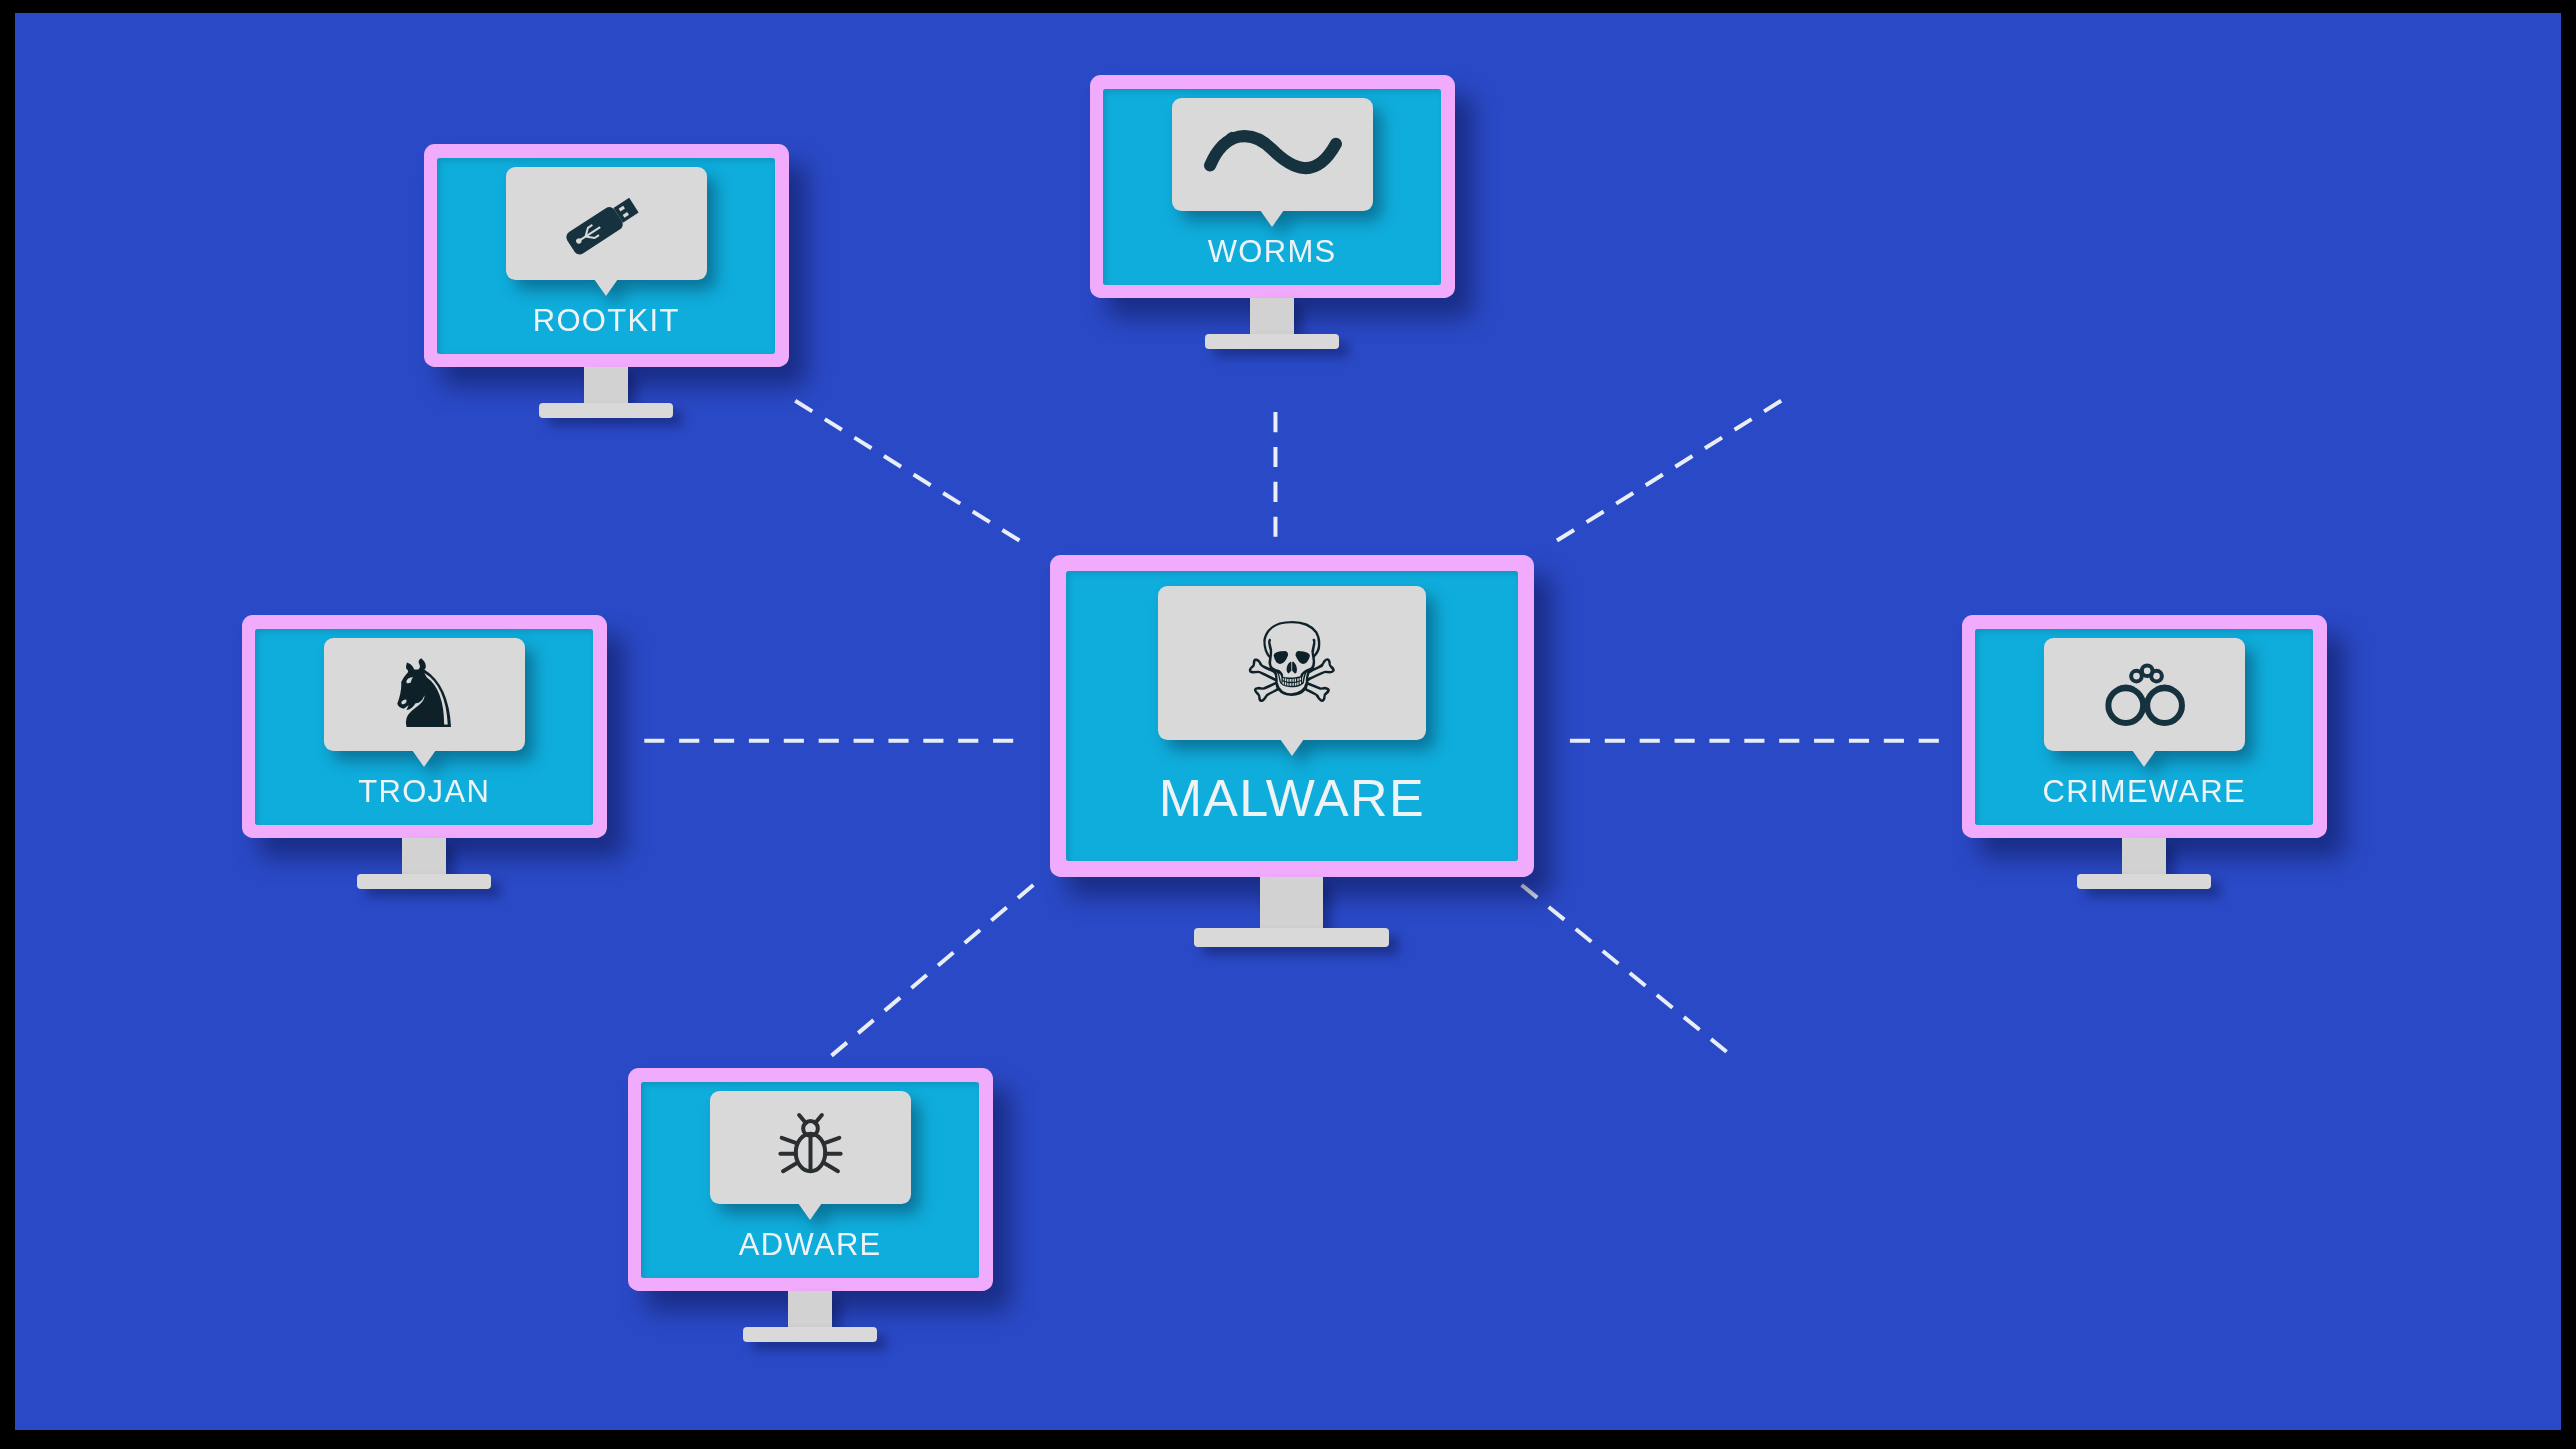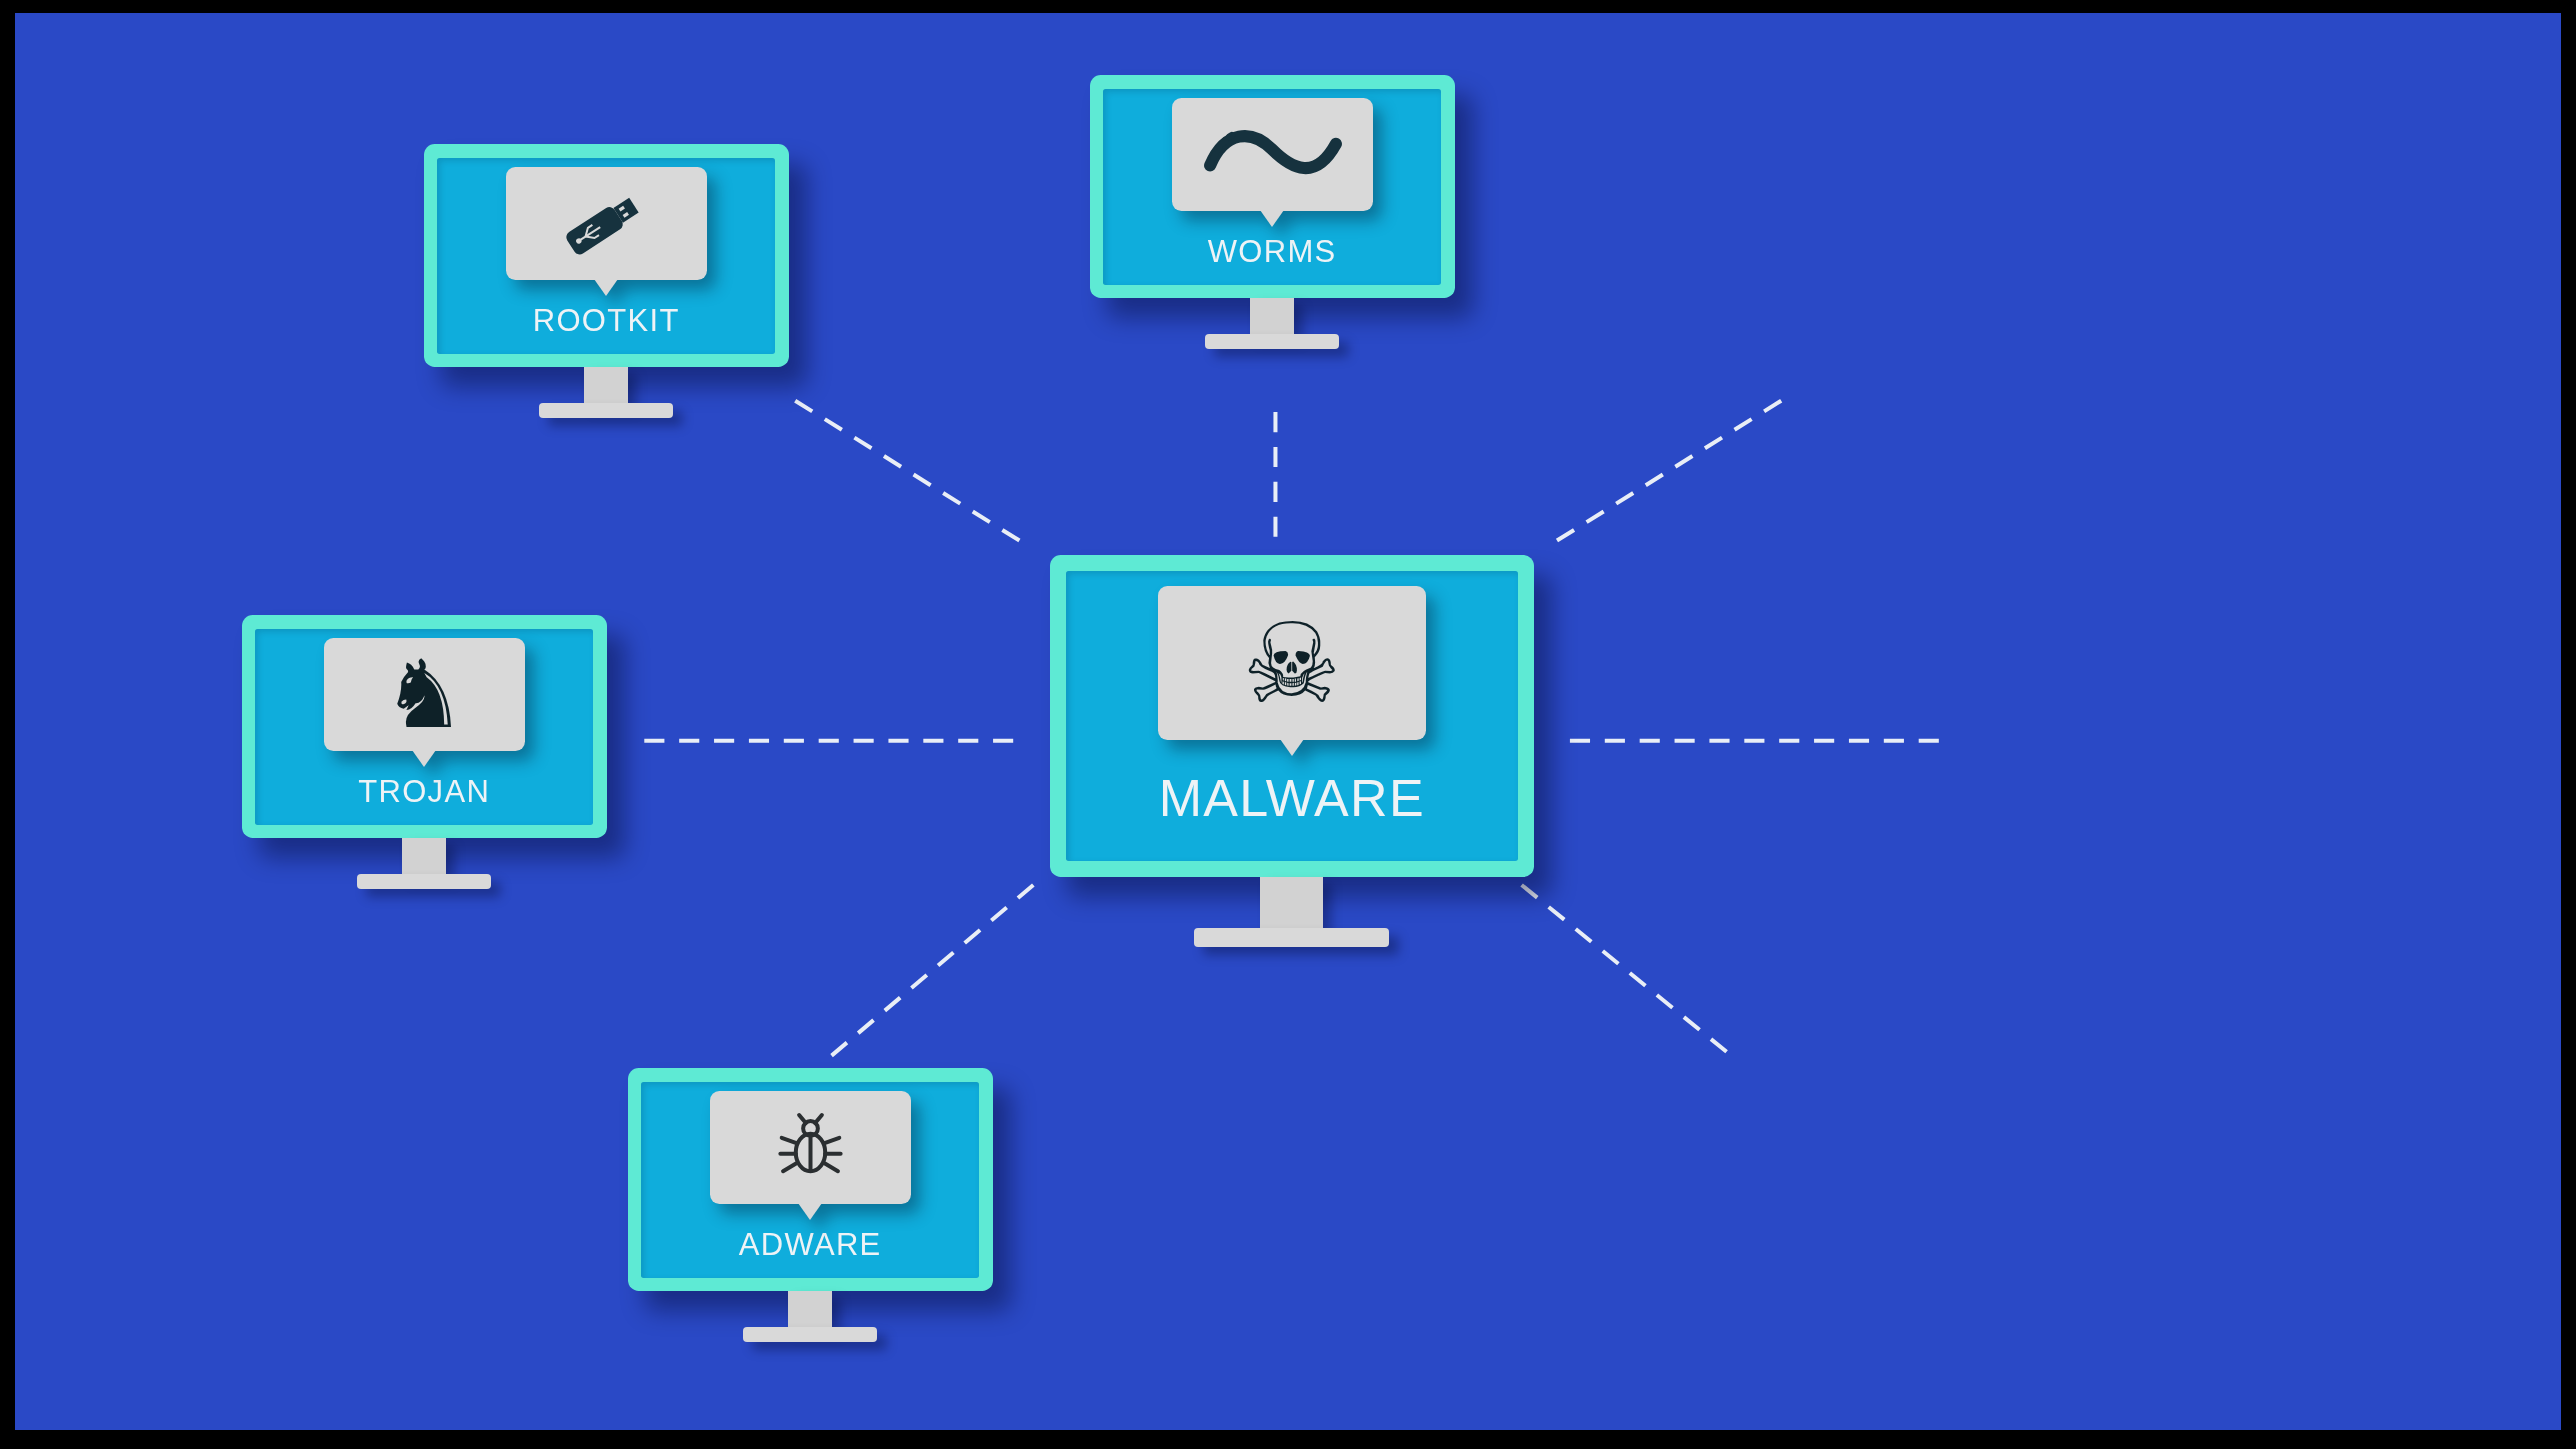--- a/index.html
+++ b/index.html
@@ -17,21 +17,21 @@
     overflow:hidden;
   }
   svg.edges{
     position:absolute;left:0;top:0;width:100%;height:100%;
   }
   svg.edges line{
     stroke:#e9eef6;stroke-width:6;stroke-dasharray:30 22;
   }
   .monitor{position:absolute;display:flex;flex-direction:column;align-items:center;}
   .bezel{
-    background:#5eead4;
+    background:#f0abfc;
     border-radius:10.7px;
     padding:13.4px;
     box-shadow:17.4px 20px 23px rgba(0,5,40,.40);
     text-align:center;
   }
   .screen{
     background:#0faddc;
     border-radius:2.7px;
     display:flex;flex-direction:column;align-items:center;
     box-shadow:inset 2.7px 2.7px 6.7px rgba(0,20,40,.15);
@@ -165,20 +165,44 @@
             <span class="glyph" style="font-size:111px;">☠</span>
           </div>
         </div>
         <div class="node-label">MALWARE</div>
       </div>
     </div>
     <div class="neck big-neck"></div>
     <div class="base big-base"></div>
   </div>
 
+  <div class="monitor small" style="left:1947px;top:602px;">
+    <div class="bezel">
+      <div class="screen">
+        <div class="bubble-wrap">
+          <div class="bubble">
+            <span>
+              <svg width="107" height="81" viewBox="0 0 160 120">
+                <circle cx="52" cy="78" r="26" fill="none" stroke="#16323e" stroke-width="9"></circle>
+                <circle cx="110" cy="78" r="26" fill="none" stroke="#16323e" stroke-width="9"></circle>
+                <path d="M40 54 a18 14 0 0 1 24 0" fill="none" stroke="#16323e" stroke-width="8"></path>
+                <path d="M98 54 a18 14 0 0 1 24 0" fill="none" stroke="#16323e" stroke-width="8"></path>
+                <circle cx="68" cy="34" r="8" fill="none" stroke="#16323e" stroke-width="6"></circle>
+                <circle cx="84" cy="26" r="8" fill="none" stroke="#16323e" stroke-width="6"></circle>
+                <circle cx="98" cy="34" r="8" fill="none" stroke="#16323e" stroke-width="6"></circle>
+              </svg>
+            </span>
+          </div>
+        </div>
+        <div class="node-label">CRIMEWARE</div>
+      </div>
+    </div>
+    <div class="neck small-neck"></div>
+    <div class="base small-base"></div>
+  </div>
 
   <div class="monitor small" style="left:613px;top:1055px;">
     <div class="bezel">
       <div class="screen">
         <div class="bubble-wrap">
           <div class="bubble">
             <span>
               <svg width="87" height="87" viewBox="0 0 130 130">
                 <g stroke="#2b2f31" stroke-width="6" fill="none" stroke-linecap="round">
                   <ellipse cx="65" cy="74" rx="22" ry="28"></ellipse>

